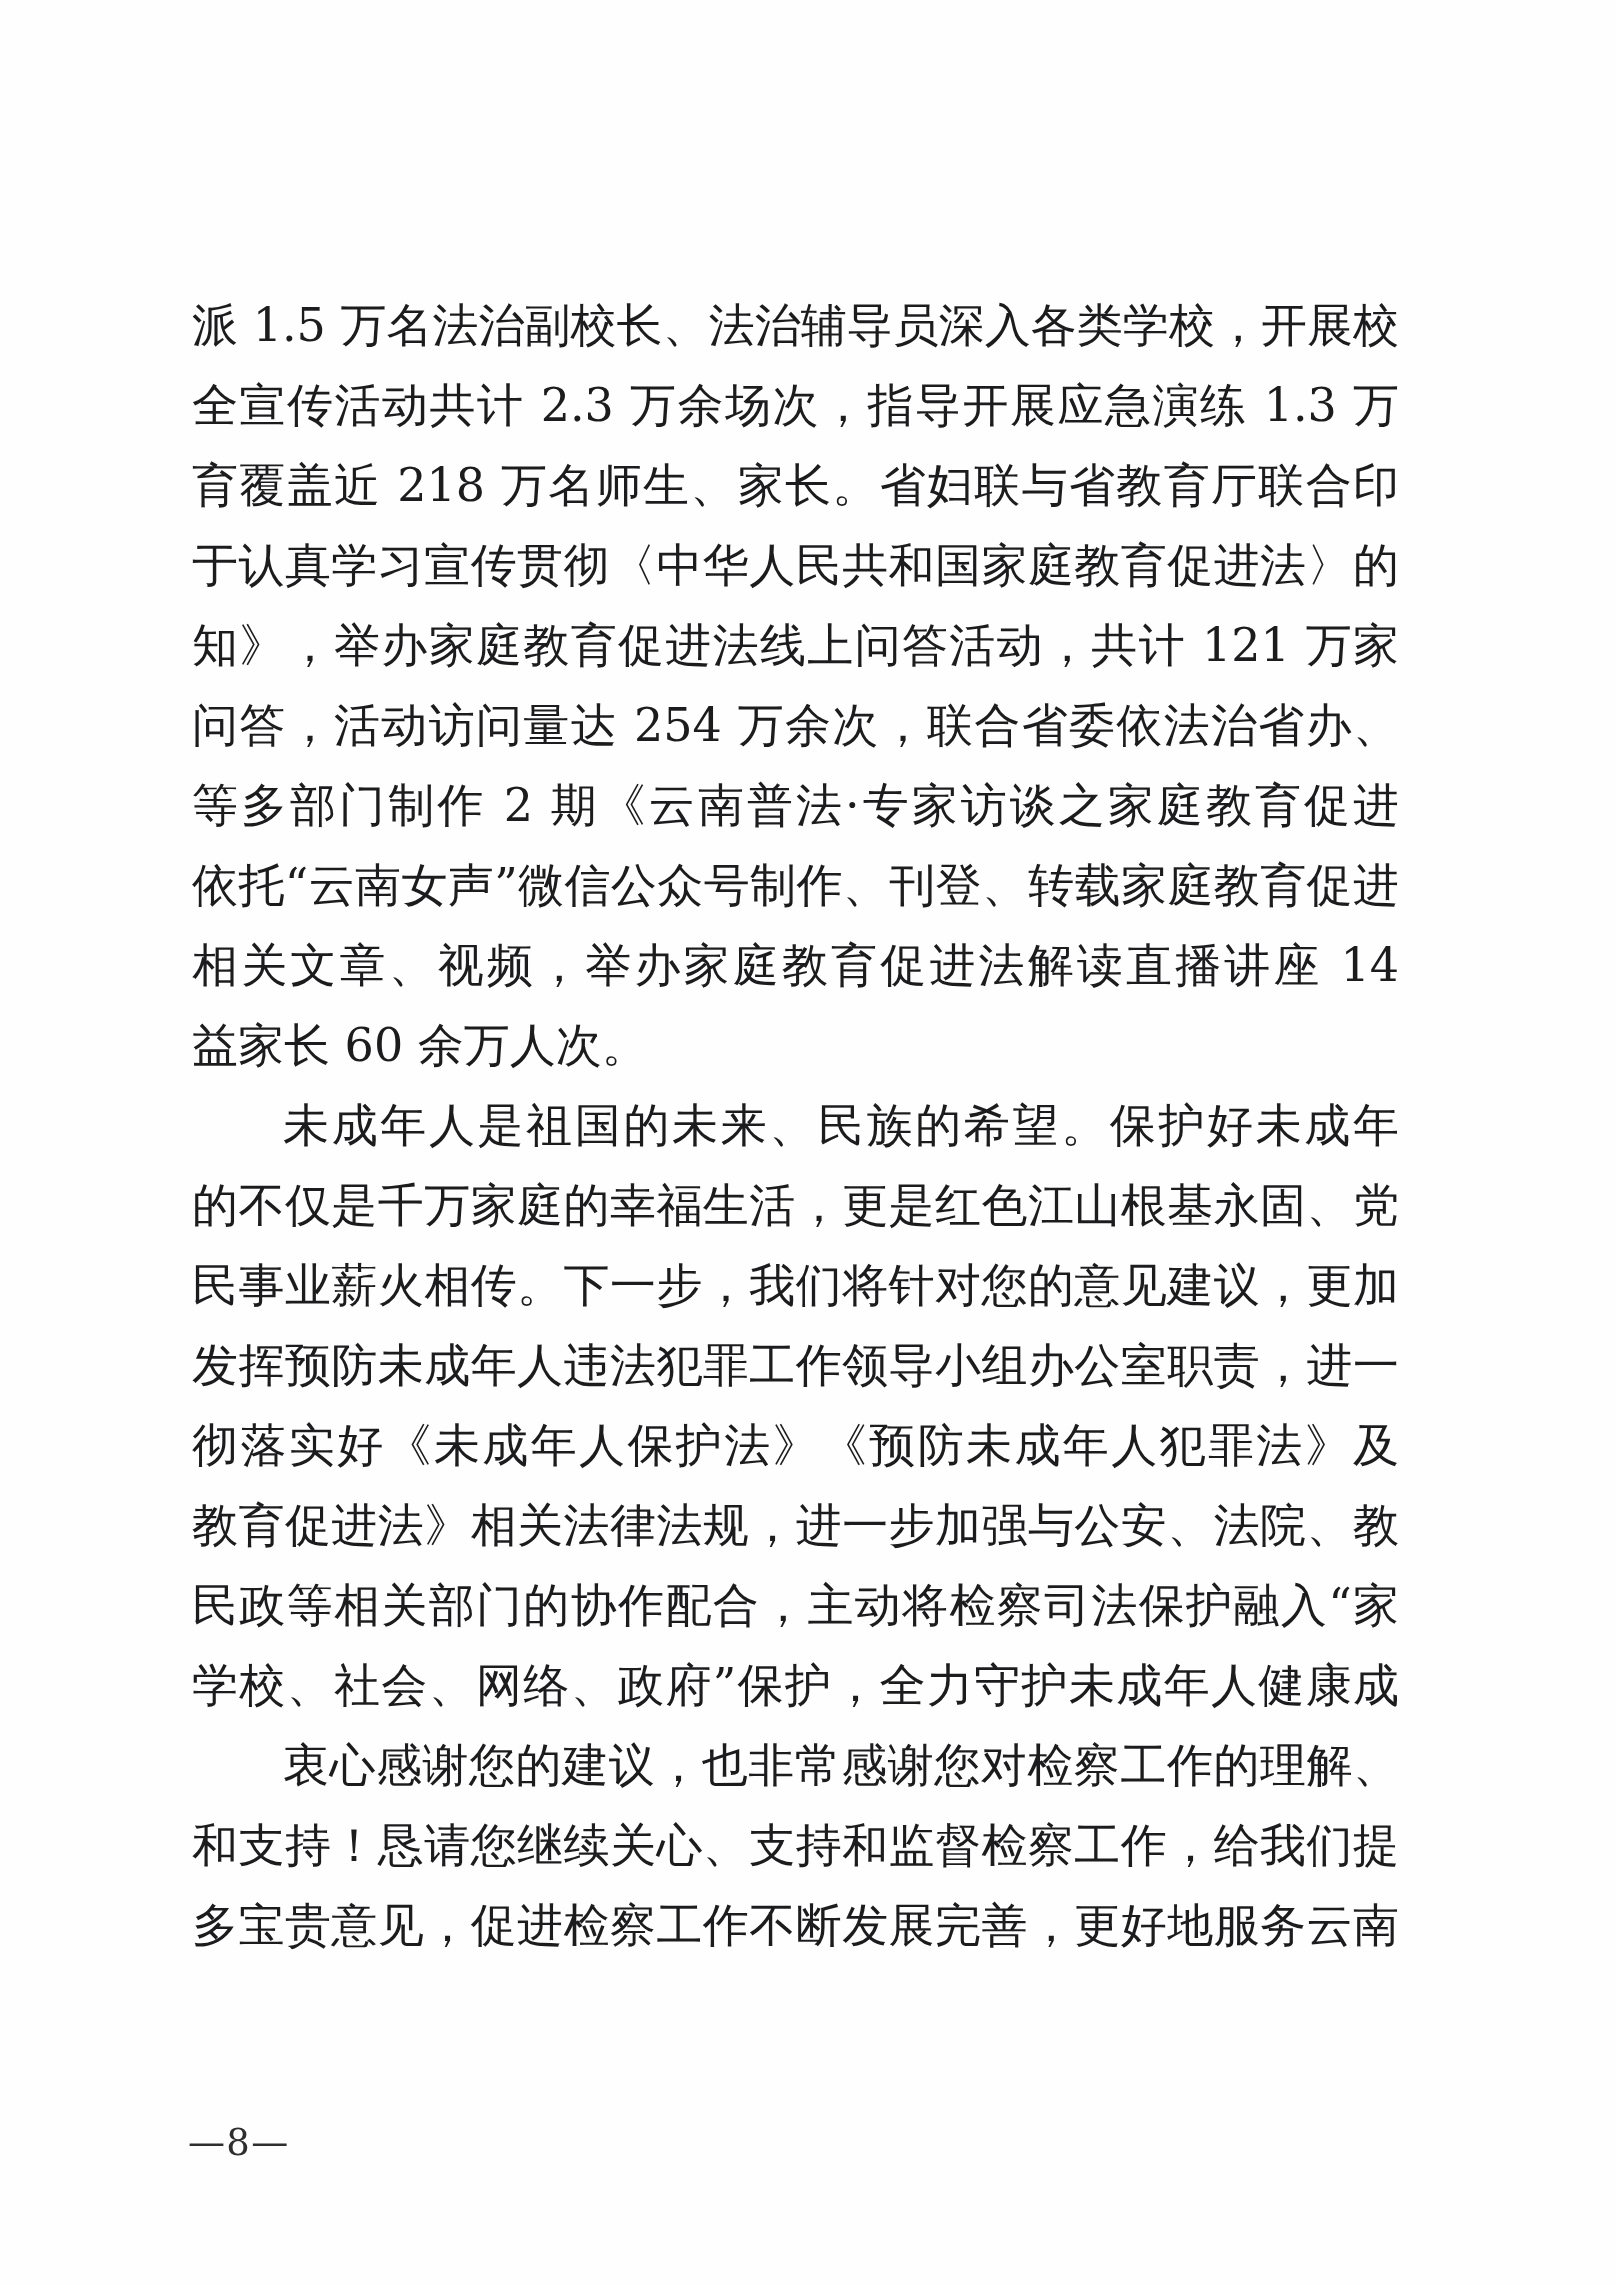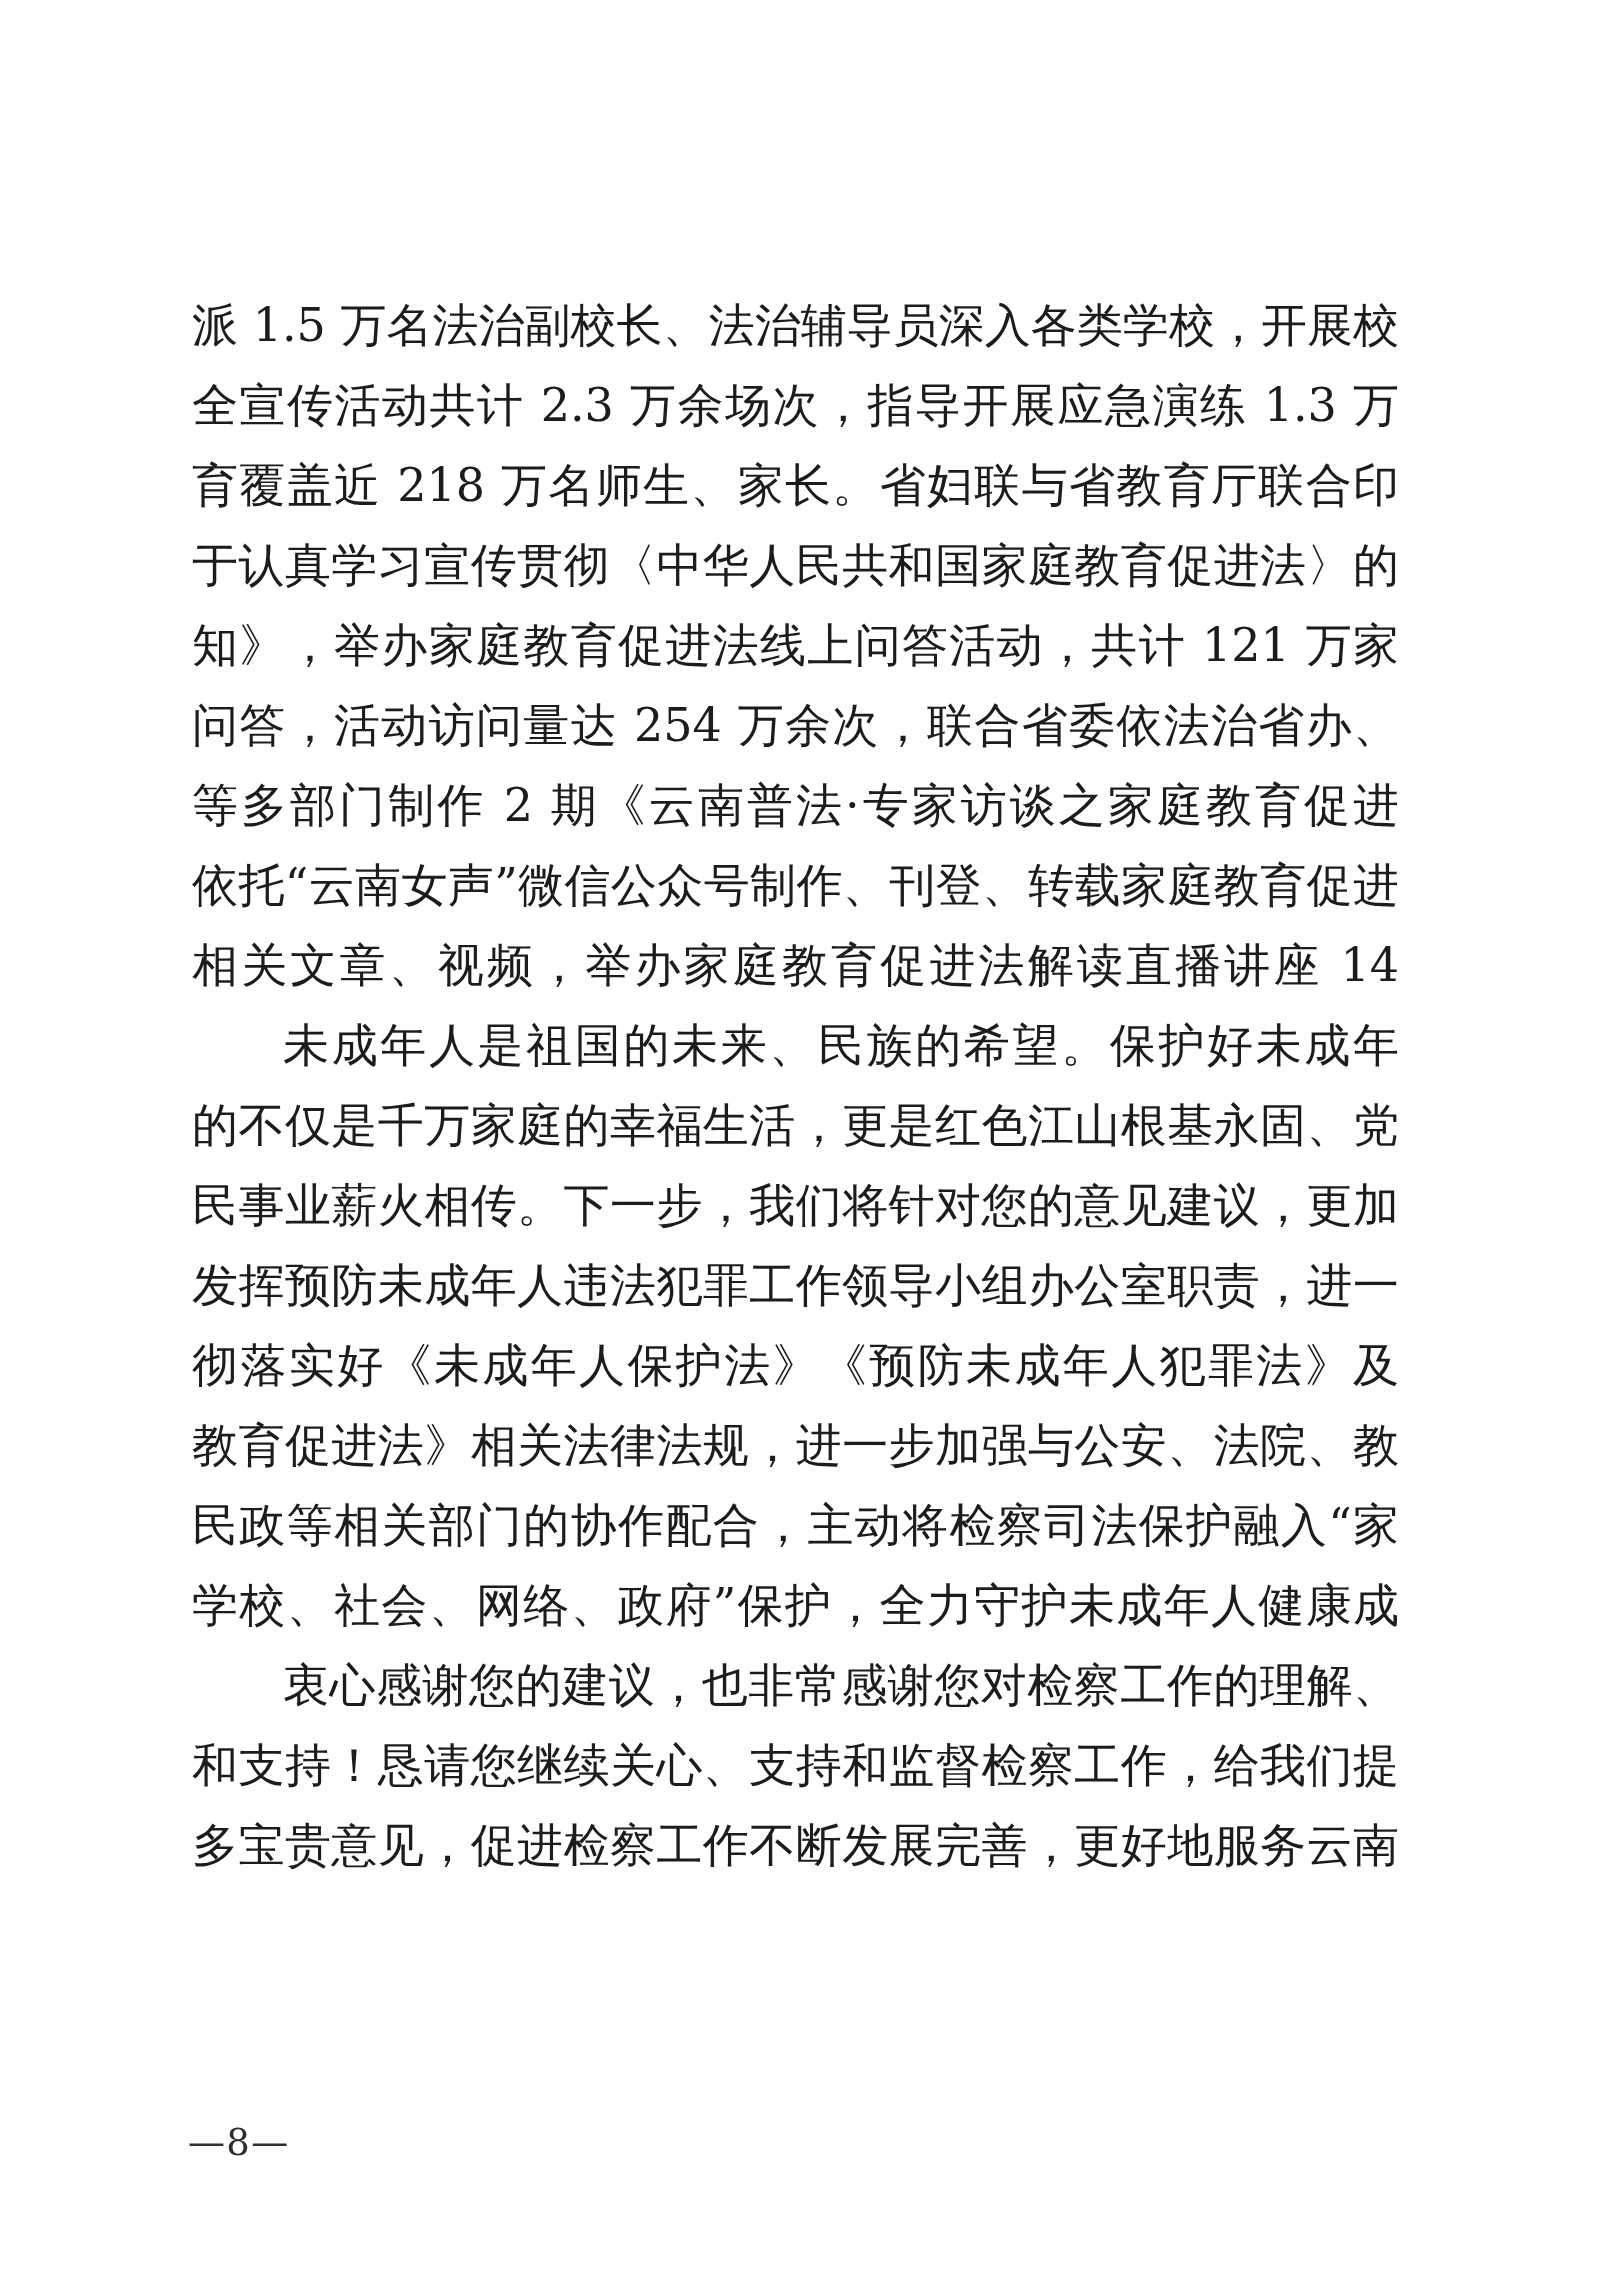--- a/index.html
+++ b/index.html
@@ -61,20 +61,21 @@
       <div class="para">
         <div class="line">派 1.5 万名法治副校长、法治辅导员深入各类学校，开展校园安</div>
         <div class="line">全宣传活动共计 2.3 万余场次，指导开展应急演练 1.3 万次，教</div>
         <div class="line">育覆盖近 218 万名师生、家长。省妇联与省教育厅联合印发《关</div>
         <div class="line">于认真学习宣传贯彻〈中华人民共和国家庭教育促进法〉的通</div>
         <div class="line">知》，举办家庭教育促进法线上问答活动，共计 121 万家长参与</div>
         <div class="line">问答，活动访问量达 254 万余次，联合省委依法治省办、司法厅</div>
         <div class="line">等多部门制作 2 期《云南普法·专家访谈之家庭教育促进法》，</div>
         <div class="line">依托“云南女声”微信公众号制作、刊登、转载家庭教育促进法</div>
         <div class="line">相关文章、视频，举办家庭教育促进法解读直播讲座 14 期，受</div>
+        <div class="line plast">益家长 60 余万人次。</div>
       </div>
       <div class="para">
         <div class="line indent">未成年人是祖国的未来、民族的希望。保护好未成年人，守</div>
         <div class="line">的不仅是千万家庭的幸福生活，更是红色江山根基永固、党和人</div>
         <div class="line">民事业薪火相传。下一步，我们将针对您的意见建议，更加充分</div>
         <div class="line">发挥预防未成年人违法犯罪工作领导小组办公室职责，进一步贯</div>
         <div class="line">彻落实好《未成年人保护法》《预防未成年人犯罪法》及《家庭</div>
         <div class="line">教育促进法》相关法律法规，进一步加强与公安、法院、教育、</div>
         <div class="line">民政等相关部门的协作配合，主动将检察司法保护融入“家庭、</div>
         <div class="line plast">学校、社会、网络、政府”保护，全力守护未成年人健康成长！</div>

